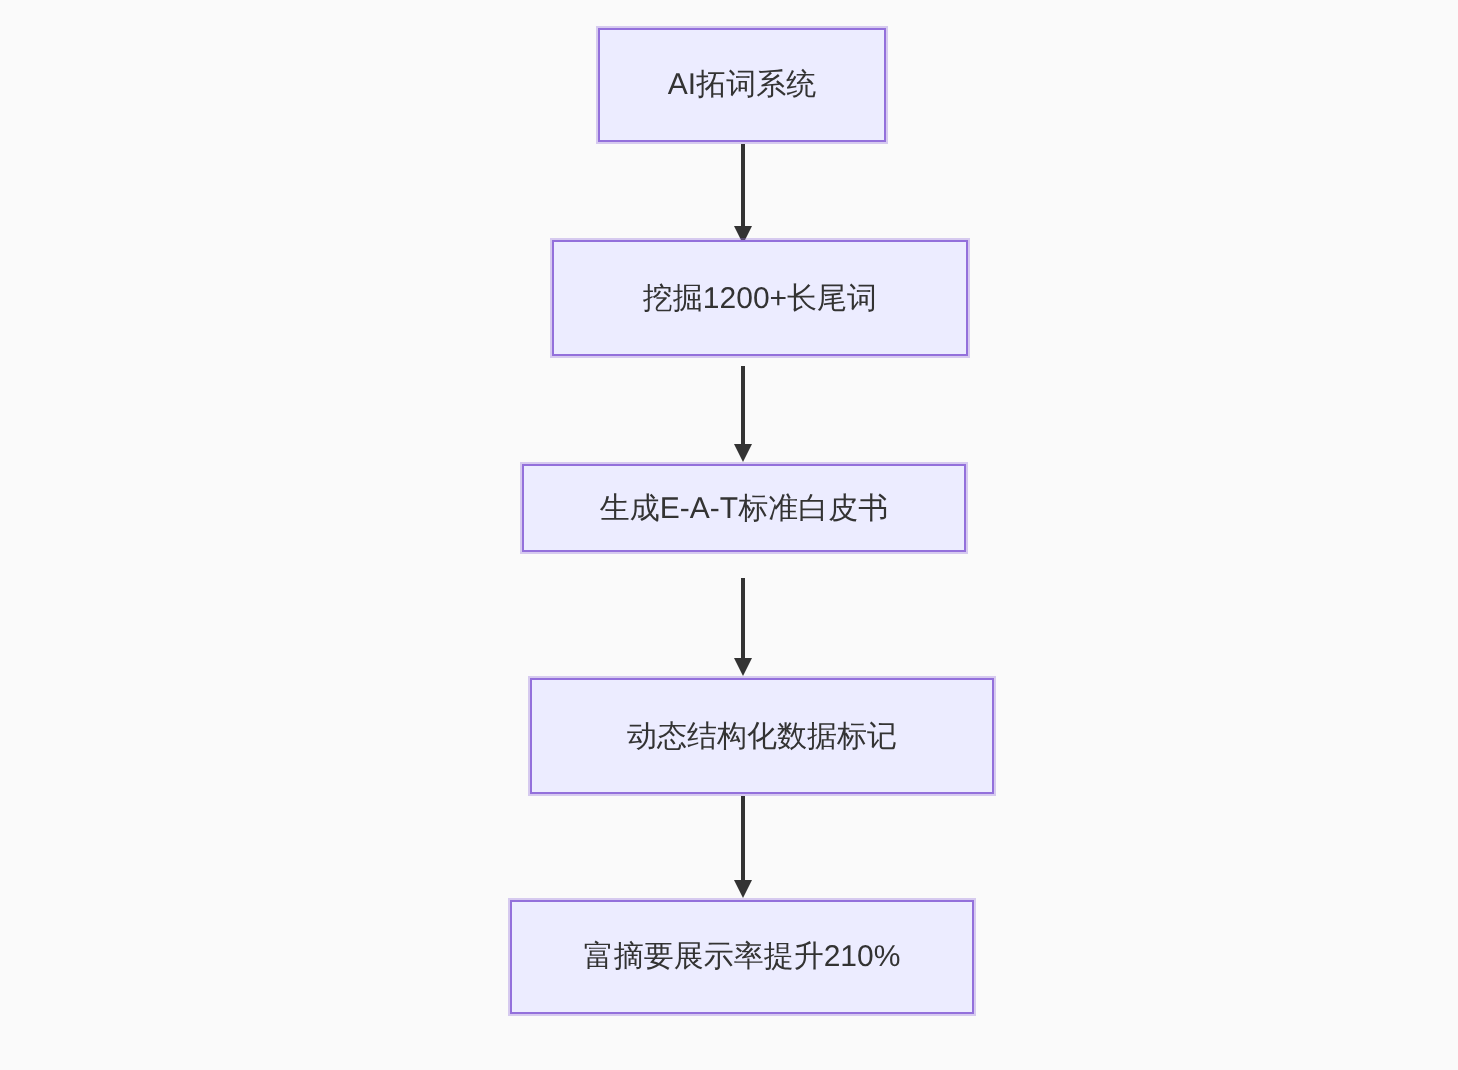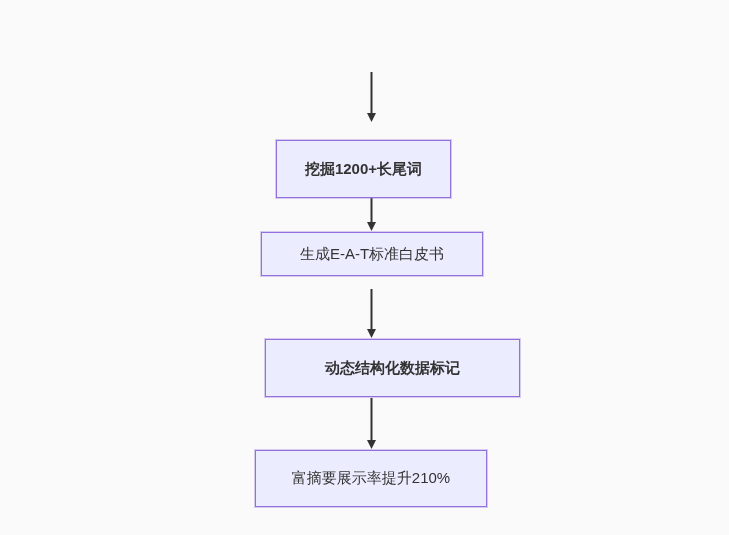--- a/index.html
+++ b/index.html
@@ -43,23 +43,23 @@
     box-shadow: 0 0 0 1px rgba(147, 112, 219, 0.35);
     color: #333333;
     font-size: 15px;
     display: flex;
     align-items: center;
     justify-content: center;
     text-align: center;
     white-space: nowrap;
   }
   .node-1 { left: 299px; top: 14px;  width: 144px; height: 57px; }
-  .node-2 { left: 276px; top: 140px; width: 175px; height: 58px; font-weight: bold; }
+  .node-2 { left: 276px; top: 120px; width: 208px; height: 58px; }
   .node-3 { left: 261px; top: 232px; width: 222px; height: 44px; }
-  .node-4 { left: 265px; top: 339px; width: 255px; height: 58px; font-weight: bold; }
+  .node-4 { left: 265px; top: 339px; width: 232px; height: 58px; }
   .node-5 { left: 255px; top: 450px; width: 232px; height: 57px; }
 </style>
 </head>
 <body>
 
 <div class="canvas">
 
   <svg class="edges-svg" viewBox="0 0 729 535" xmlns="http://www.w3.org/2000/svg">
     <g>
       <line class="edge-line" x1="371.5" y1="72" x2="371.5" y2="114"></line>
@@ -72,20 +72,23 @@
     <g>
       <line class="edge-line" x1="371.5" y1="289" x2="371.5" y2="330"></line>
       <polygon class="edge-head" points="367,329 376,329 371.5,338"></polygon>
     </g>
     <g>
       <line class="edge-line" x1="371.5" y1="398" x2="371.5" y2="441"></line>
       <polygon class="edge-head" points="367,440 376,440 371.5,449"></polygon>
     </g>
   </svg>
 
+  <div class="node node-1">
+    <span>AI拓词系统</span>
+  </div>
 
   <div class="node node-2">
     <span>挖掘1200+长尾词</span>
   </div>
 
   <div class="node node-3">
     <span>生成E-A-T标准白皮书</span>
   </div>
 
   <div class="node node-4">

